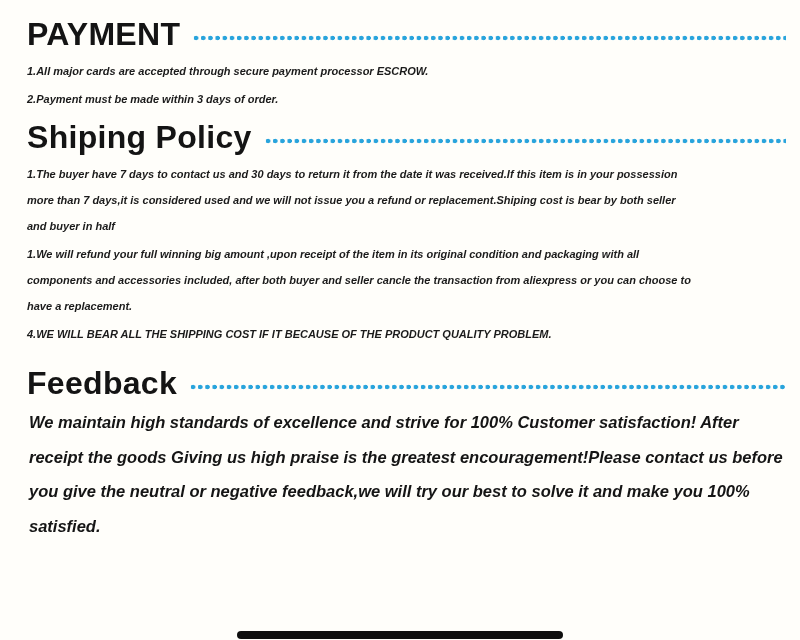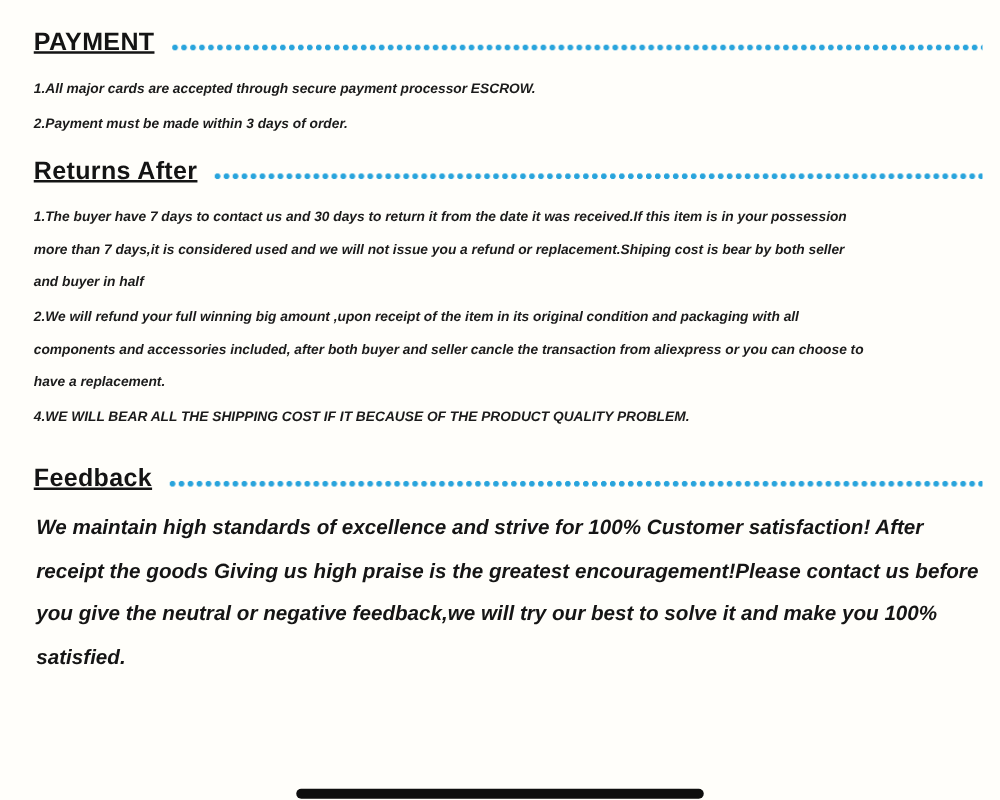--- a/index.html
+++ b/index.html
@@ -19,28 +19,27 @@
   }
   .page { padding: 18px 14px 0 27px; }
 
   .section-header {
     display: flex;
     align-items: center;
     gap: 13px;
     margin: 0;
   }
   .section-title {
-    font-size: 20px;
+    font-size: 32px;
     line-height: 32px;
     font-weight: 800;
     letter-spacing: 0.3px;
     color: var(--heading-color);
     margin: 0;
     white-space: nowrap;
-    text-decoration: underline;
   }
   .dotted-divider {
     flex: 1;
     height: 6px;
     margin-top: 7px;
     background-image: radial-gradient(circle at 3px 3px, var(--dot-color) 2.05px, rgba(0,0,0,0) 2.6px);
     background-size: 7.2px 6px;
     background-repeat: repeat-x;
     background-position: left center;
   }
@@ -93,28 +92,28 @@
       <div class="dotted-divider"></div>
     </div>
     <div class="policy-body">
       <p class="policy-item">1.All major cards are accepted through secure payment processor ESCROW.</p>
       <p class="policy-item">2.Payment must be made within 3 days of order.</p>
     </div>
   </div>
 
   <div class="section section-returns">
     <div class="section-header">
-      <h1 class="section-title">Returns After</h1>
+      <h1 class="section-title">Shiping Policy</h1>
       <div class="dotted-divider"></div>
     </div>
     <div class="policy-body">
       <p class="policy-item">1.The buyer have 7 days to contact us and 30 days to return it from the date it was received.If this item is in your possession
 more than 7 days,it is considered used and we will not issue you a refund or replacement.Shiping cost is bear by both seller
 and buyer in half</p>
-      <p class="policy-item">2.We will refund your full winning big amount ,upon receipt of the item in its original condition and packaging with all
+      <p class="policy-item">1.We will refund your full winning big amount ,upon receipt of the item in its original condition and packaging with all
 components and accessories included, after both buyer and seller cancle the transaction from aliexpress or you can choose to
 have a replacement.</p>
       <p class="policy-item">4.WE WILL BEAR ALL THE SHIPPING COST  IF IT BECAUSE OF THE PRODUCT QUALITY PROBLEM.</p>
     </div>
   </div>
 
   <div class="section section-feedback">
     <div class="section-header">
       <h1 class="section-title">Feedback</h1>
       <div class="dotted-divider"></div>

